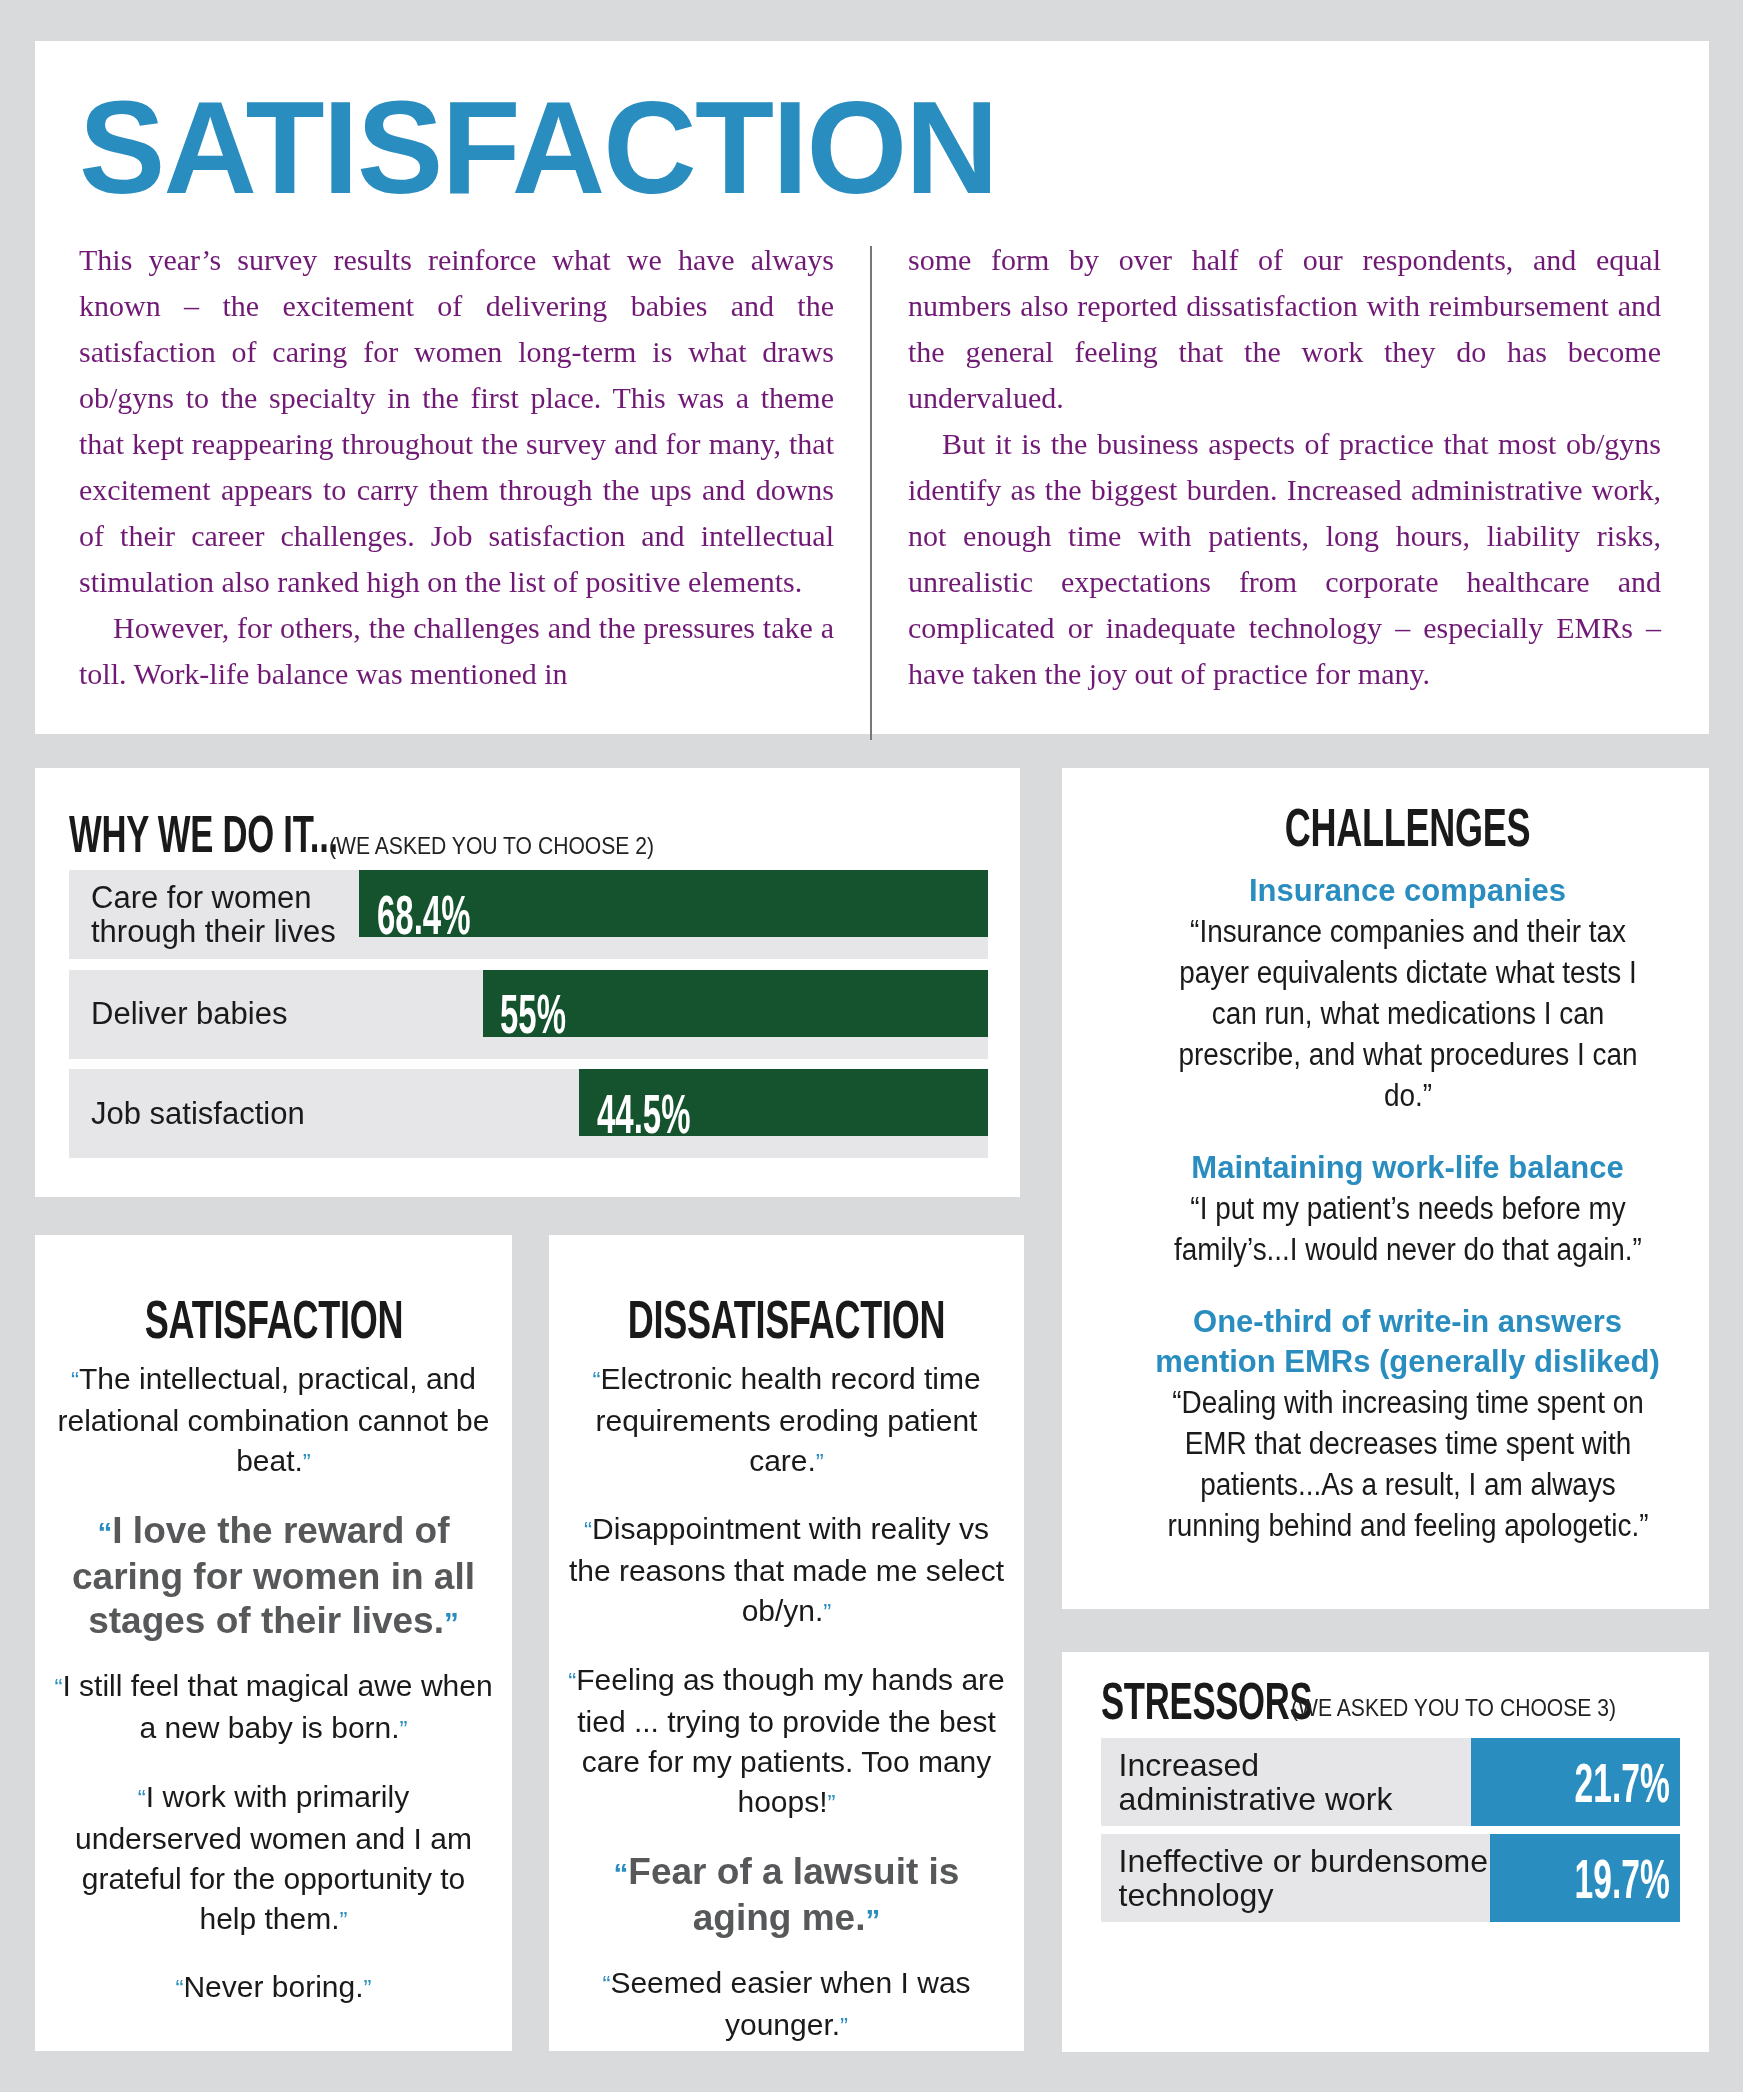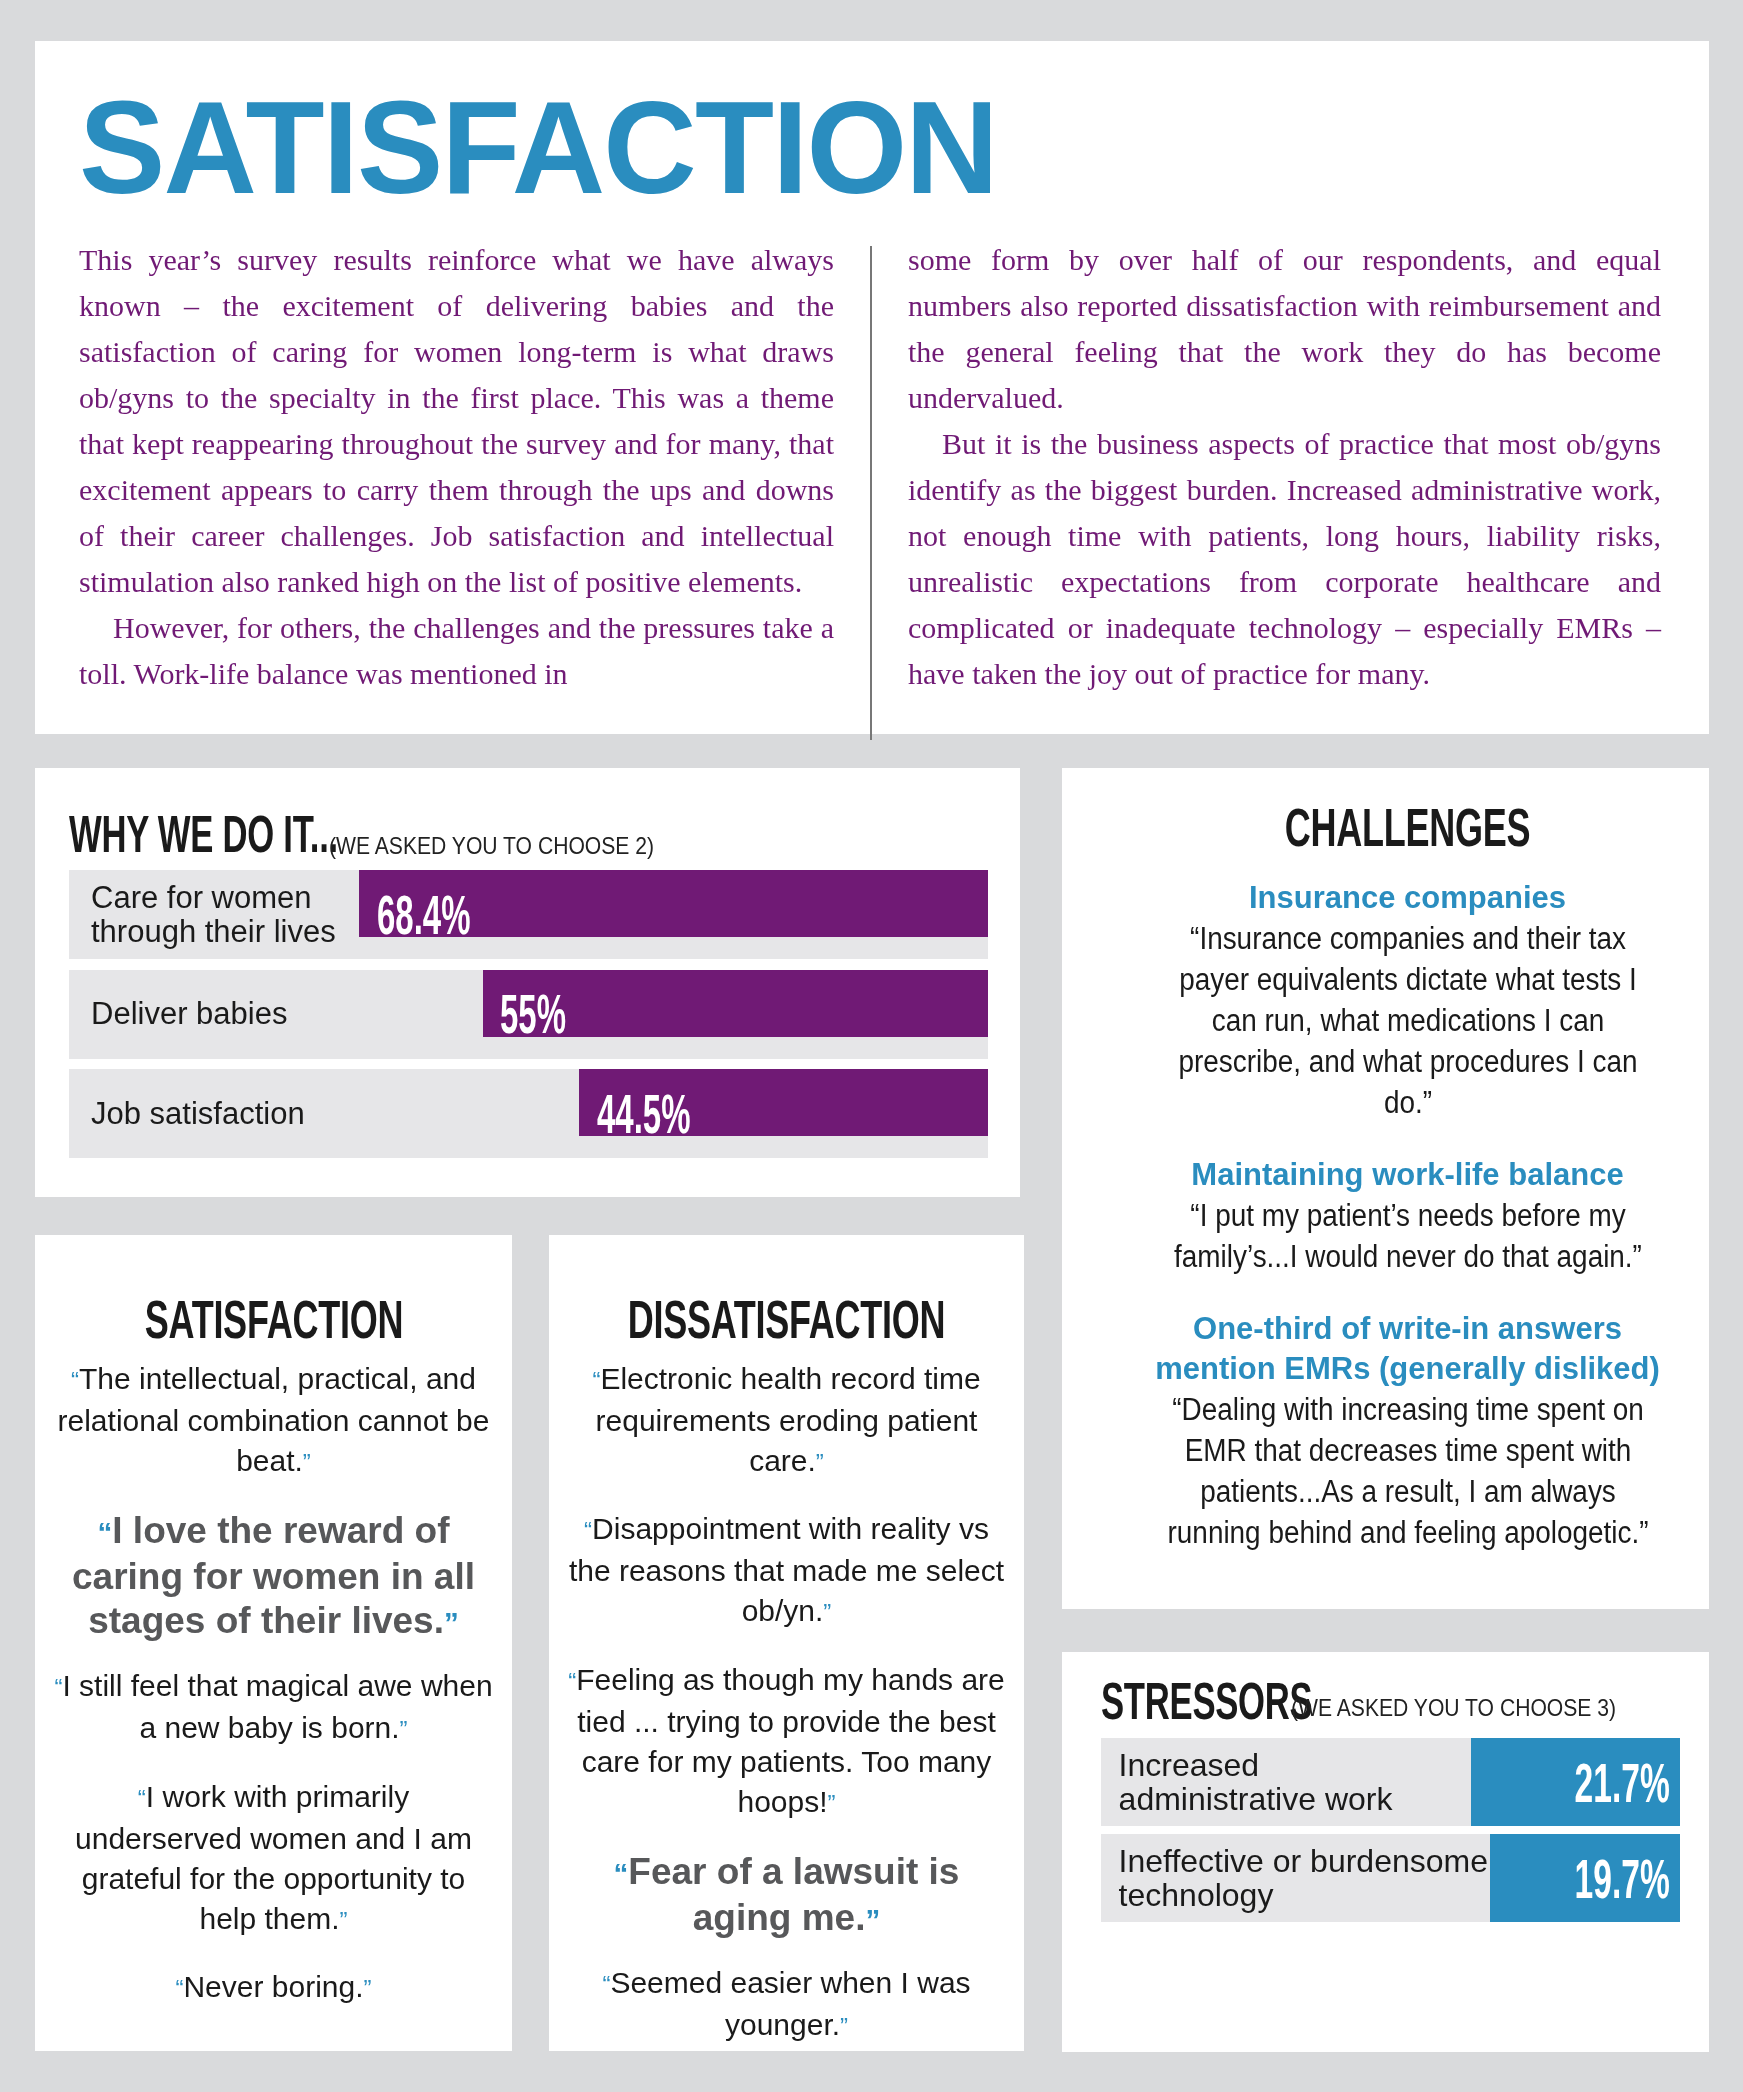--- a/index.html
+++ b/index.html
@@ -39,21 +39,21 @@
   #why { left: 35px; top: 768px; width: 985px; height: 429px; }
   .why-head { position: absolute; left: 34px; top: 40px; height: 53px; white-space: nowrap; }
   .why-head .cond-head { font-size: 51px; line-height: 53px; }
   .why-head .sub {
     position: absolute; left: 260px; top: 24px; font-size: 24px; color: #222;
     display: inline-block; transform: scaleX(0.88); transform-origin: left center; white-space: nowrap;
   }
   .bars { position: absolute; left: 34px; top: 102px; width: 919px; }
   .bar-row { position: relative; height: 89px; background: #e6e6e8; margin-bottom: 10.6px; padding-left: 36px; }
   .bar-label { position: absolute; left: 22px; top: 0; height: 89px; display: flex; align-items: center; font-size: 31px; line-height: 34px; color: #1a1a1a; }
-  .bar-fill { position: absolute; top: 0; right: 0; height: 67px; background: #701a75; }
+  .bar-fill { position: absolute; top: 0; right: 0; height: 67px; background: #14532d; }
   .bar-value {
     position: absolute; left: 17.6px; top: 0; height: 89px; display: flex; align-items: center;
     font-weight: 700; color: #fff; font-size: 55px;
     transform: scaleX(0.6); transform-origin: left center; white-space: nowrap;
   }
 
   
   #sat { left: 35px; top: 1235px; width: 477px; height: 816px; }
   #dis { left: 549px; top: 1235px; width: 475px; height: 816px; }
   .quote-col { position: absolute; left: 0; right: 0; top: 53px; text-align: center; }
@@ -61,21 +61,21 @@
   .quote-col .head .cond-head { font-size: 53px; transform-origin: center center; }
   .q { margin: 8.8px 17.6px 26.5px; font-size: 30px; line-height: 40px; color: #1a1a1a; }
   .q.big { font-weight: 700; color: #57585a; font-size: 37px; line-height: 44px; margin: 8.8px 14px 21px; }
   .qm { color: #2a8dbf; font-size: 0.8em; }
 
   
   #chal { left: 1062px; top: 768px; width: 647px; height: 841px; }
   .chal-inner { position: absolute; left: 0; right: 0; top: 26.5px; text-align: center; padding-left: 44px; }
   .chal-inner .head { height: 65px; display: flex; justify-content: center; align-items: center; }
   .chal-inner .head .cond-head { font-size: 53px; transform-origin: center center; }
-  .chal-title { font-weight: 700; color: #2a8dbf; font-size: 31px; line-height: 40px; margin-top: 18px; }
+  .chal-title { font-weight: 700; color: #2a8dbf; font-size: 31px; line-height: 40px; margin-top: 11px; }
   .chal-quote { font-size: 31px; line-height: 41px; color: #1a1a1a; margin: 0 26.5px 32px; transform: scaleX(0.9); }
 
   
   #stress { left: 1062px; top: 1652px; width: 647px; height: 400px; }
   .stress-head { position: absolute; left: 39px; top: 23px; height: 53px; white-space: nowrap; }
   .stress-head .cond-head { font-size: 51px; line-height: 53px; }
   .stress-head .sub {
     position: absolute; left: 190px; top: 19.4px; font-size: 24px; color: #222;
     display: inline-block; transform: scaleX(0.88); transform-origin: left center; white-space: nowrap;
   }

